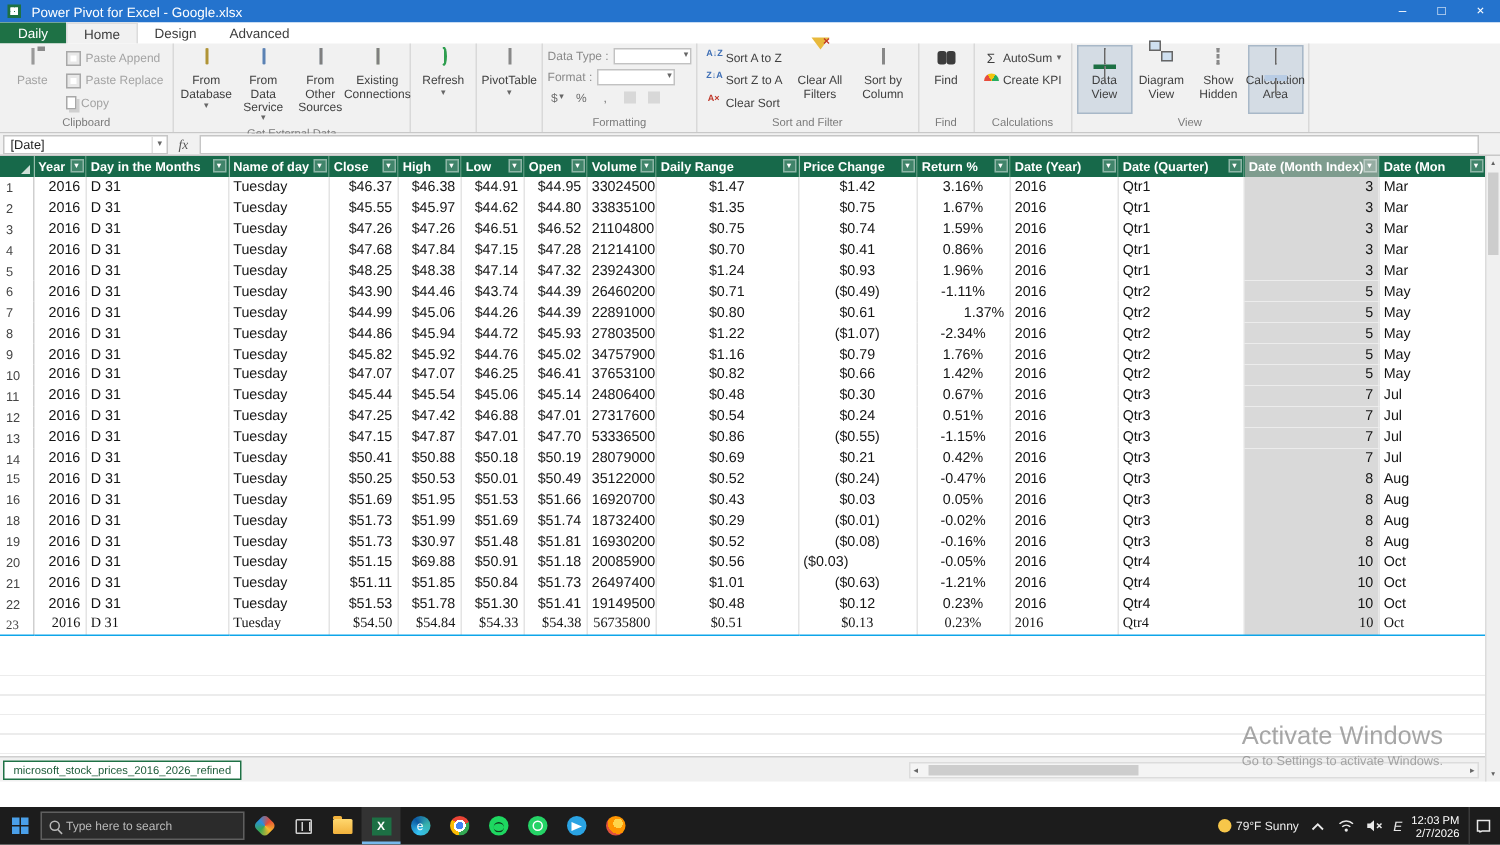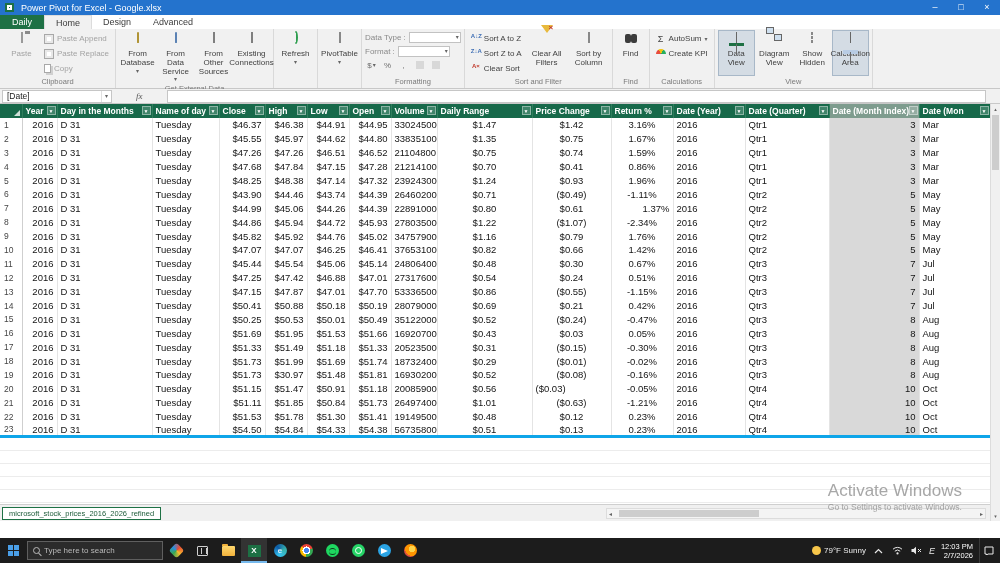--- a/index.html
+++ b/index.html
@@ -66,36 +66,36 @@
   .azbadge{width:10px;height:10px;font-size:6px;line-height:5px;color:#3f6fb5;text-align:center;font-weight:bold;}
   .tinybtn{min-width:13px;height:12px;display:flex;align-items:center;justify-content:center;font-size:8px;color:#6e6e6e;gap:1px;padding:0 1px;}
   .fmtrow{display:flex;align-items:center;gap:3px;font-size:8px;color:#8a8a8a;height:14px;white-space:nowrap;}
   .combo{width:52px;height:11px;background:#fff;border:1px solid #c2c2c2;display:flex;align-items:center;justify-content:flex-end;padding-right:1px;}
   .rfiller{flex:1;}
 
   
   .formulabar{position:absolute;left:0;top:89px;width:1000px;height:15px;background:#f1f1f1;border-bottom:1px solid #c8c8c8;display:flex;align-items:center;padding:0 2px;}
   .namebox{width:110px;height:13px;background:#fff;border:1px solid #c6c6c6;font-size:8.5px;display:flex;align-items:center;padding-left:4px;color:#222;}
   .namebox .dd{margin-left:auto;border-left:1px solid #e0e0e0;padding:0 3px;align-self:stretch;display:flex;align-items:center;}
-  .fx{font-size:9px;font-style:italic;color:#555;font-family:"Liberation Serif",serif;padding:0 24px;}
+  .fx{font-size:9px;font-style:italic;color:#555;font-family:"Liberation Serif",serif;padding:0 7px;}
   .fbarinput{flex:1;height:13px;background:#fff;border:1px solid #c6c6c6;margin-right:12px;}
 
   
   .gridwrap{position:absolute;left:0;top:104px;width:990px;height:400px;background:#fff;overflow:hidden;}
   table.pgrid{border-collapse:collapse;table-layout:fixed;width:990px;}
   .pgrid th,.pgrid td{overflow:hidden;white-space:nowrap;padding:0 3px;}
   .pgrid thead th{height:14px;background:#17694a;color:#fff;font-size:8.5px;font-weight:bold;text-align:left;border-right:1px solid #2f7d5c;position:relative;padding-right:12px;}
   th.hcell.sel{background:#7e9c8e;}
   th.corner{background:#17694a;padding:0;}
   .corner-ic{position:absolute;right:2px;bottom:2px;width:0;height:0;border-left:6px solid transparent;border-bottom:6px solid #cfe0d8;}
   .fbtn{position:absolute;right:1px;top:2px;width:9px;height:9px;background:rgba(255,255,255,.18);border:1px solid rgba(255,255,255,.4);font-size:5px;line-height:8px;text-align:center;color:#fff;font-weight:normal;}
   td.rnum{height:13.9px;font-size:8.5px;color:#454545;border-right:1px solid #cfcfcf;background:#fff;text-align:left;padding-left:4px;}
   td.dcell{height:13.9px;font-size:9.5px;color:#141414;border-right:1px solid #e4e4e4;}
   td.dcell.sel{background:#d9d9d9;}
-  .pgrid tbody tr:last-child td{border-bottom:5px solid #0ea5e9;}
+  .pgrid tbody tr:last-child td{border-bottom:1px solid #0ea5e9;font-family:Liberation Serif, serif;}
   .calcarea{position:absolute;left:0;top:334px;width:990px;height:66px;
     background:repeating-linear-gradient(to bottom,#ffffff 0 12px,#ececec 12px 13px);}
 
   
   .vscroll{position:absolute;right:0;top:104px;width:10px;height:417px;background:#f0f0f0;border-left:1px solid #dcdcdc;}
   .vs-arrow{position:absolute;left:0;width:9px;height:10px;font-size:5px;color:#606060;text-align:center;line-height:10px;}
   .vs-up{top:0;} .vs-down{bottom:0;}
   .vs-thumb{position:absolute;left:1px;top:11px;width:7px;height:55px;background:#cdcdcd;}
 
   
@@ -700,38 +700,20 @@
             <td class="dcell" style="text-align:right">16920700</td>
             <td class="dcell" style="text-align:center">$0.43</td>
             <td class="dcell" style="text-align:center">$0.03</td>
             <td class="dcell" style="text-align:center">0.05%</td>
             <td class="dcell" style="text-align:left">2016</td>
             <td class="dcell" style="text-align:left">Qtr3</td>
             <td class="dcell sel" style="text-align:right">8</td>
             <td class="dcell" style="text-align:left">Aug</td>
           </tr>
           <tr>
-            <td class="rnum">17</td>
-            <td class="dcell" style="text-align:right">2016</td>
-            <td class="dcell" style="text-align:left">D 31</td>
-            <td class="dcell" style="text-align:left">Tuesday</td>
-            <td class="dcell" style="text-align:right">$51.33</td>
-            <td class="dcell" style="text-align:right">$51.49</td>
-            <td class="dcell" style="text-align:right">$51.18</td>
-            <td class="dcell" style="text-align:right">$51.33</td>
-            <td class="dcell" style="text-align:right">20523500</td>
-            <td class="dcell" style="text-align:center">$0.31</td>
-            <td class="dcell" style="text-align:center">($0.15)</td>
-            <td class="dcell" style="text-align:center">-0.30%</td>
-            <td class="dcell" style="text-align:left">2016</td>
-            <td class="dcell" style="text-align:left">Qtr3</td>
-            <td class="dcell sel" style="text-align:right">8</td>
-            <td class="dcell" style="text-align:left">Aug</td>
-          </tr>
-          <tr>
             <td class="rnum">18</td>
             <td class="dcell" style="text-align:right">2016</td>
             <td class="dcell" style="text-align:left">D 31</td>
             <td class="dcell" style="text-align:left">Tuesday</td>
             <td class="dcell" style="text-align:right">$51.73</td>
             <td class="dcell" style="text-align:right">$51.99</td>
             <td class="dcell" style="text-align:right">$51.69</td>
             <td class="dcell" style="text-align:right">$51.74</td>
             <td class="dcell" style="text-align:right">18732400</td>
             <td class="dcell" style="text-align:center">$0.29</td>
@@ -759,21 +741,21 @@
             <td class="dcell" style="text-align:left">Qtr3</td>
             <td class="dcell sel" style="text-align:right">8</td>
             <td class="dcell" style="text-align:left">Aug</td>
           </tr>
           <tr>
             <td class="rnum">20</td>
             <td class="dcell" style="text-align:right">2016</td>
             <td class="dcell" style="text-align:left">D 31</td>
             <td class="dcell" style="text-align:left">Tuesday</td>
             <td class="dcell" style="text-align:right">$51.15</td>
-            <td class="dcell" style="text-align:right">$51.47</td>
+            <td class="dcell" style="text-align:right">$69.88</td>
             <td class="dcell" style="text-align:right">$50.91</td>
             <td class="dcell" style="text-align:right">$51.18</td>
             <td class="dcell" style="text-align:right">20085900</td>
             <td class="dcell" style="text-align:center">$0.56</td>
             <td class="dcell" style="text-align:left">($0.03)</td>
             <td class="dcell" style="text-align:center">-0.05%</td>
             <td class="dcell" style="text-align:left">2016</td>
             <td class="dcell" style="text-align:left">Qtr4</td>
             <td class="dcell sel" style="text-align:right">10</td>
             <td class="dcell" style="text-align:left">Oct</td>

